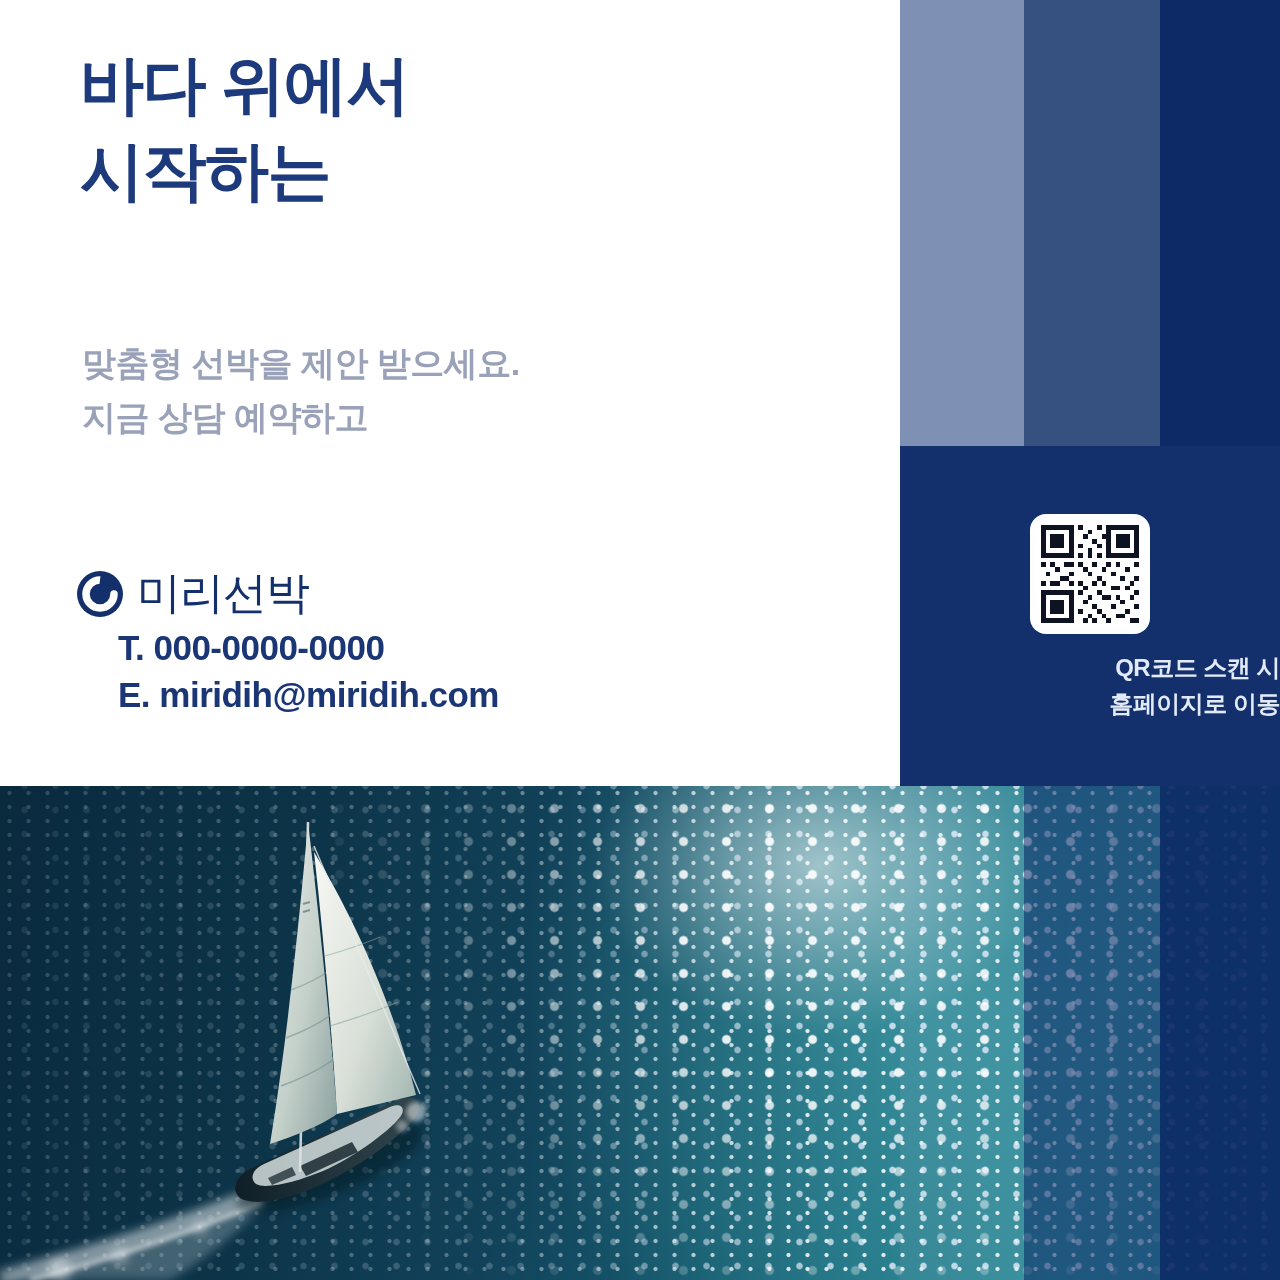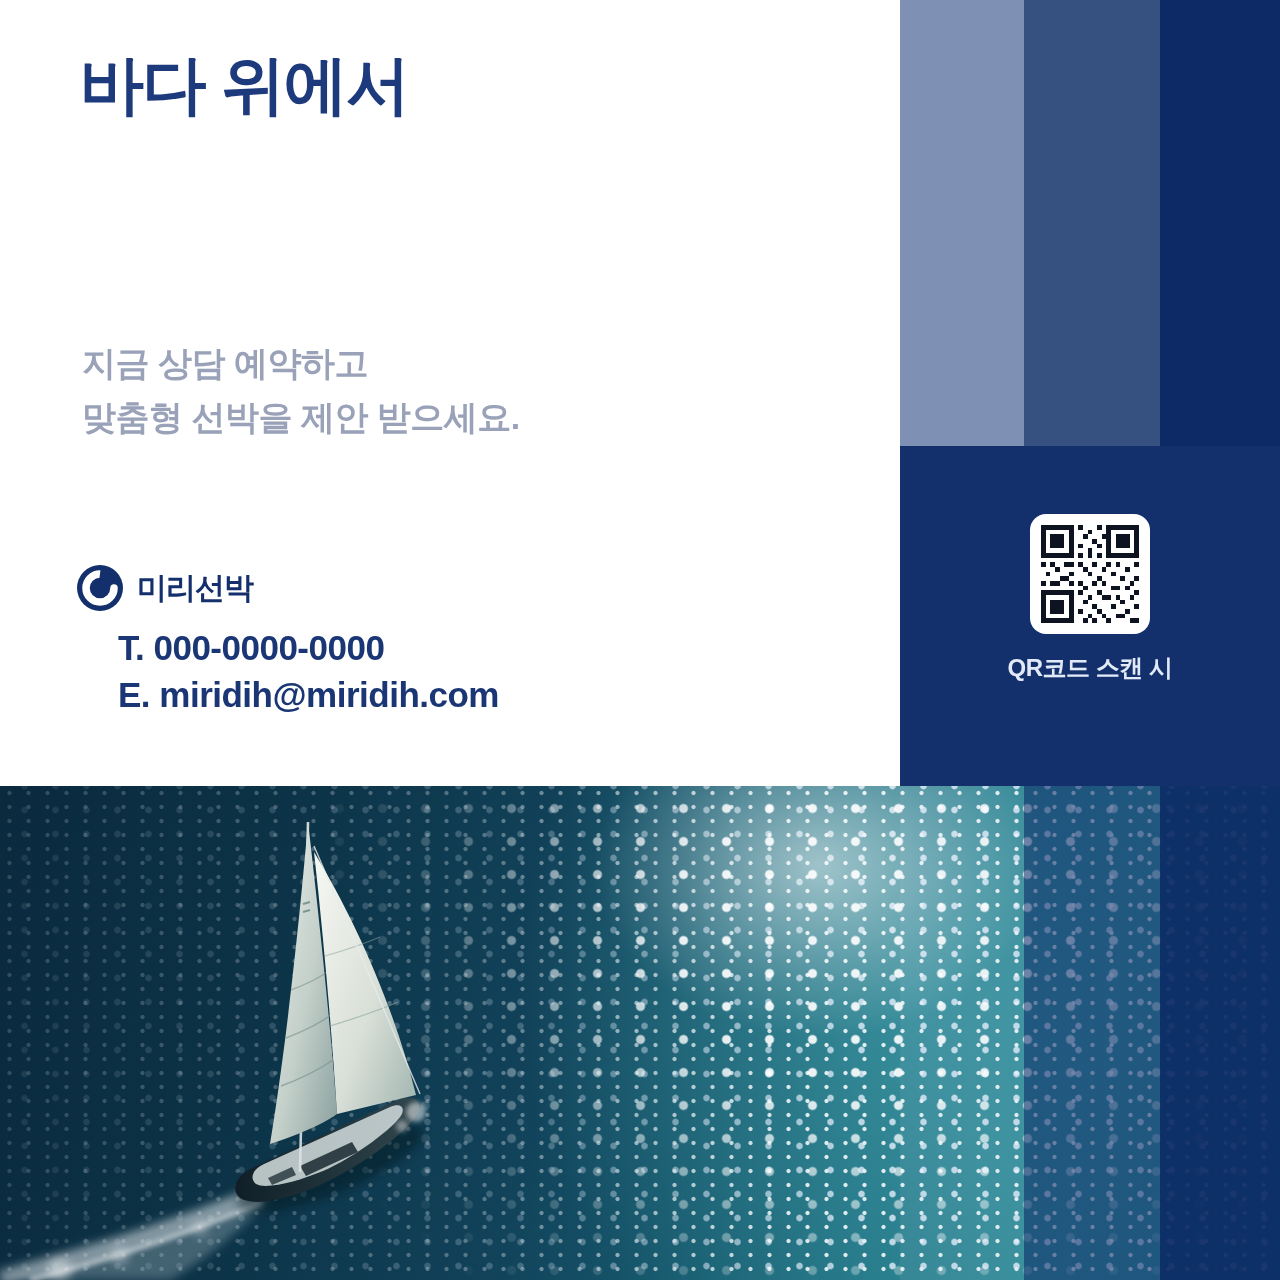--- a/index.html
+++ b/index.html
@@ -17,21 +17,21 @@
     position:absolute;left:82px;top:336px;
     font-size:34px;font-weight:600;color:#99a2b8;
     line-height:54px;letter-spacing:-0.5px;white-space:nowrap;
   }
   .brand{
     position:absolute;left:76px;top:564px;
     display:flex;align-items:center;gap:13px;
   }
   .brand .logo{width:48px;height:48px;display:block;}
   .brand .name{
-    font-size:30px;font-weight:700;color:#14306c;letter-spacing:-1px;
+    font-size:44px;font-weight:400;color:#14306c;letter-spacing:-1px;
   }
   .contact{
     position:absolute;left:80px;top:624px;
     font-size:35px;font-weight:700;color:#1b3675;
     line-height:47px;letter-spacing:-0.5px;white-space:nowrap;margin-left:38px;
   }
   
   .bar{position:absolute;top:0;height:446px;}
   .bar.light {left:900px;width:124px;background:#7e90b4;}
   .bar.medium{left:1024px;width:136px;background:#36507f;}
@@ -41,21 +41,21 @@
     position:absolute;left:900px;top:446px;width:380px;height:340px;
     background:#13306c;
   }
   .qr-card{
     position:absolute;left:130px;top:68px;width:120px;height:120px;
     background:#ffffff;border-radius:16px;
     display:flex;align-items:center;justify-content:center;
   }
   .qr-card svg{width:98px;height:98px;display:block;}
   .qr-caption{
-    position:absolute;left:0;top:204px;width:380px;text-align:center;
+    position:absolute;left:0;top:204px;width:380px;text-align:right;
     color:#e2eaf8;font-size:24px;font-weight:600;line-height:36px;
     letter-spacing:-0.5px;
   }
   
   .photo{
     position:absolute;left:0;top:786px;width:1280px;height:494px;
     background:
       radial-gradient(ellipse 560px 640px at 72% 40%, rgba(78,168,178,0.55), rgba(78,168,178,0) 72%),
       linear-gradient(101deg,#0a2a3e 0%,#0c3347 22%,#11425a 42%,#175c70 58%,#217686 72%,#2b8894 84%,#2e8b97 100%);
   }
@@ -88,25 +88,26 @@
   .ov.vmed  {left:1024px;width:136px;background:rgba(19,48,108,0.58);}
   .ov.vdark {left:1160px;width:120px;background:rgba(12,41,100,0.93);}
 </style>
 </head>
 <body>
 
 <div class="canvas">
 
   <div class="headline">
     <div>바다 위에서</div>
+    <div>시작하는</div>
   </div>
 
   <div class="subtext">
+    <div>맞춤형 선박을 제안 받으세요.</div>
     <div>지금 상담 예약하고</div>
-    <div>맞춤형 선박을 제안 받으세요.</div>
   </div>
 
   <div class="brand">
     <svg class="logo" viewBox="0 0 48 48" aria-hidden="true">
       <circle cx="24" cy="24" r="23" fill="#14306c"></circle>
       <path d="M24 10 a14 14 0 1 0 14 14" stroke="#ffffff" stroke-width="7.5" fill="none" stroke-linecap="round"></path>
       <path d="M24 10 q8 1 11 8" stroke="#14306c" stroke-width="9" fill="none"></path>
       <path d="M8 30 q4 8 14 9" stroke="#ffffff" stroke-width="2.5" fill="none" opacity="0.0"></path>
     </svg>
     <div class="name">미리선박</div>
@@ -126,20 +127,21 @@
       <svg viewBox="0 0 21 21" shape-rendering="crispEdges" aria-hidden="true">
         <rect x="0" y="0" width="21" height="21" fill="#ffffff"></rect>
         <path fill="#0d1320" d="M0 0h7v7H0z M14 0h7v7h-7z M0 14h7v7H0z"></path>
         <path fill="#ffffff" d="M1 1h5v5H1z M15 1h5v5h-5z M1 15h5v5H1z"></path>
         <path fill="#0d1320" d="M2 2h3v3H2z M16 2h3v3h-3z M2 16h3v3H2z"></path>
         <path fill="#0d1320" d="M8 0h1v1H8z M10 1h1v1h-1z M12 0h1v1h-1z M9 2h1v1H9z M11 3h1v1h-1z M8 4h1v1H8z M12 4h1v1h-1z M10 5h1v1h-1z M13 2h1v1h-1z M8 6h1v1H8z M10 6h1v1h-1z M12 6h1v1h-1z M6 8h1v1H6z M6 10h1v1H6z M6 12h1v1H6z M0 8h1v1H0z M2 8h1v1H2z M5 8h1v1H5z M1 10h1v1H1z M3 9h1v1H3z M4 11h1v1H4z M0 12h1v1H0z M2 12h1v1H2z M5 11h1v1H5z M3 12h1v1H3z M8 8h1v1H8z M9 9h1v1H9z M11 8h1v1h-1z M13 9h1v1h-1z M10 10h1v1h-1z M12 11h1v1h-1z M8 12h1v1H8z M9 13h1v1H9z M11 12h1v1h-1z M14 8h1v1h-1z M15 10h1v1h-1z M16 8h1v1h-1z M18 9h1v1h-1z M20 8h1v1h-1z M17 11h1v1h-1z M19 12h1v1h-1z M15 13h1v1h-1z M20 11h1v1h-1z M13 12h1v1h-1z M16 13h1v1h-1z M18 13h1v1h-1z M8 14h1v1H8z M10 15h1v1h-1z M12 14h1v1h-1z M9 16h1v1H9z M11 17h1v1h-1z M13 15h1v1h-1z M8 18h1v1H8z M10 19h1v1h-1z M12 18h1v1h-1z M14 15h1v1h-1z M16 15h1v1h-1z M15 17h1v1h-1z M17 16h1v1h-1z M19 15h1v1h-1z M20 14h1v1h-1z M18 18h1v1h-1z M16 19h1v1h-1z M14 20h1v1h-1z M17 19h1v1h-1z M20 17h1v1h-1z M19 20h1v1h-1z M9 20h1v1H9z M11 20h1v1h-1z M13 19h1v1h-1z M20 20h1v1h-1z"></path>
       </svg>
     </div>
     <div class="qr-caption">
       <div>QR코드 스캔 시</div>
+      <div>홈페이지로 이동</div>
     </div>
   </div>
 
   <div class="photo">
     <div class="layer sparks1"></div>
     <div class="layer sparks2"></div>
     <div class="layer sparks3"></div>
     <div class="layer glint"></div>
 
     <svg class="boat-svg" viewBox="0 0 1280 494" aria-hidden="true">

